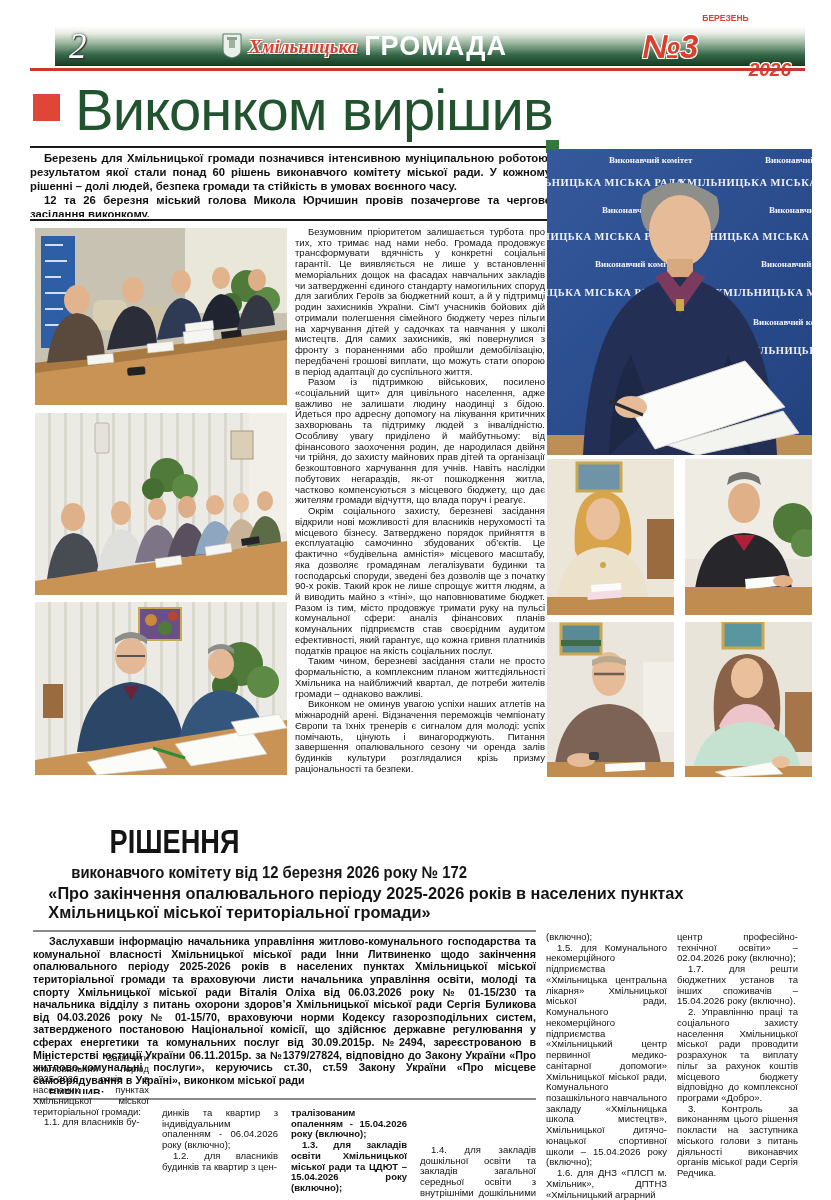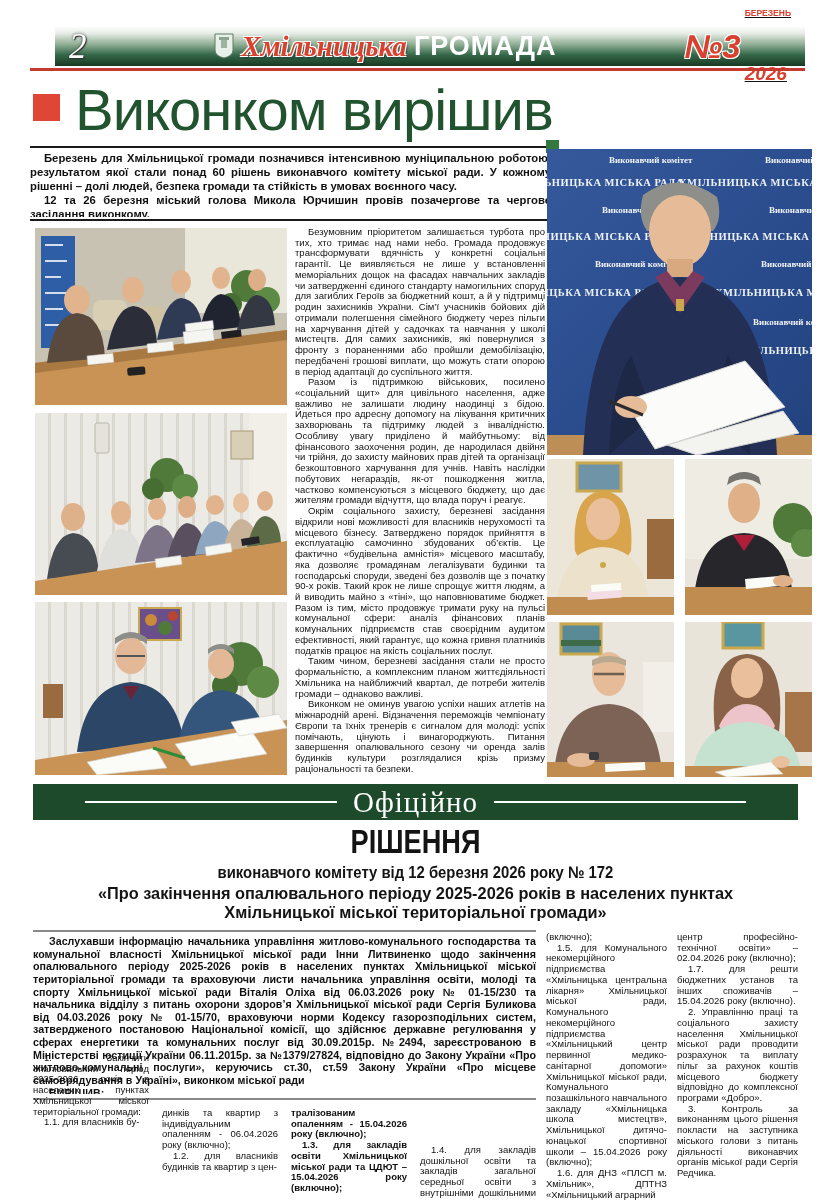--- a/index.html
+++ b/index.html
@@ -7,28 +7,28 @@
         font-family:"Liberation Sans",sans-serif;overflow:hidden;color:#111;}
   .abs{position:absolute;}
 
   
   .band{left:55px;top:26px;width:750px;height:40px;display:flex;align-items:center;
         background:linear-gradient(180deg,#ffffff 0%,#e8ede7 18%,#8fae94 46%,#35684a 72%,#173a21 100%);}
   .pagenum{font-family:"Liberation Serif",serif;font-style:italic;font-size:35px;color:#fdfdfd;
            margin-left:14px;line-height:1;text-shadow:0 0 3px rgba(40,40,40,.9),1px 1px 1px #333;}
   .logo{flex:1;display:flex;align-items:center;justify-content:center;gap:7px;}
   .emblem{width:20px;height:26px;}
-  .script{font-family:"Liberation Serif",serif;font-style:italic;font-weight:bold;font-size:29px;
+  .script{font-family:"Liberation Serif",serif;font-style:italic;font-weight:bold;font-size:19px;
           color:#d9402f;line-height:1;
           text-shadow:-1px -1px 0 #fff,1px -1px 0 #fff,-1px 1px 0 #fff,1px 1px 0 #fff,2px 2px 2px rgba(0,0,0,.35);}
   .caps{font-size:27px;font-weight:bold;color:#ffffff;letter-spacing:1px;line-height:1;}
   .issue{display:flex;align-items:center;gap:4px;margin-right:14px;}
   .issue-no{font-size:33px;font-weight:bold;font-style:italic;color:#d9402f;line-height:1;
             text-shadow:-1px -1px 0 #fff,1px -1px 0 #fff,-1px 1px 0 #fff,1px 1px 0 #fff;}
-  .issue-my{display:flex;flex-direction:column;line-height:1;text-decoration:underline;}
+  .issue-my{display:flex;flex-direction:row;line-height:1;}
   .issue-month{font-size:8.5px;font-weight:bold;color:#d9402f;
             text-shadow:-1px 0 0 #fff,1px 0 0 #fff,0 -1px 0 #fff,0 1px 0 #fff;}
   .issue-year{font-size:19px;font-weight:bold;font-style:italic;color:#d9402f;
             text-shadow:-1px -1px 0 #fff,1px -1px 0 #fff,-1px 1px 0 #fff,1px 1px 0 #fff;margin-top:46px;}
   .red-rule{left:30px;top:68px;width:775px;height:3px;background:#c63a2d;}
 
   
   .headline{left:33px;top:80px;width:780px;display:flex;align-items:flex-start;gap:15px;}
   .hl-sq{width:27px;height:27px;background:#e04637;margin-top:14px;flex:0 0 auto;}
   .hl-text{font-size:58px;color:#21532f;letter-spacing:-1px;line-height:1.05;white-space:nowrap;}
@@ -51,21 +51,21 @@
 
   
   .article{left:295px;top:227px;width:250px;height:575px;overflow:hidden;}
   .article p{margin:0;font-size:9.5px;line-height:1.13;text-align:justify;text-indent:13px;}
 
   
   .banner{left:33px;top:784px;width:765px;height:36px;background:#1d4a2b;display:flex;
           align-items:center;justify-content:center;gap:16px;}
   .banner .wline{width:252px;height:2px;background:#fff;flex:0 0 auto;}
   .banner-text{font-family:"Liberation Serif",serif;font-size:29px;color:#fff;letter-spacing:1px;line-height:1;}
-  .docblock{left:33px;top:824px;width:765px;text-align:center;color:#141414;}
+  .docblock{left:33px;top:824px;width:765px;text-align:left;color:#141414;}
   .doc-title{font-size:34px;font-weight:bold;transform:scaleX(.8);transform-origin:center;line-height:1.05;}
   .doc-sub1{font-size:16.5px;font-weight:bold;transform:scaleX(.9);transform-origin:center;margin-top:3px;}
   .doc-sub2{font-size:17px;font-weight:bold;transform:scaleX(.96);transform-origin:center;line-height:1.15;margin-top:2px;}
   .gray-rule{background:#8a8a8a;height:2px;}
   .preamble{left:33px;top:935px;width:503px;height:159px;overflow:hidden;}
   .preamble p{margin:0;font-weight:bold;font-size:10.7px;line-height:1.18;text-align:justify;text-indent:16px;}
   .preamble p.resolved{text-align:left;}
 
   .bcol{overflow:hidden;}
   .bcol p{margin:0;font-size:9.5px;line-height:1.13;text-align:justify;text-indent:11px;}
@@ -312,25 +312,20 @@
       <path d="M30,110 q-8,-76 32,-78 q40,2 32,78 l-12,12 l-40,0 Z" fill="#8a6248"></path>
       <ellipse cx="62" cy="56" rx="16" ry="20" fill="#eac09c"></ellipse>
       <path d="M34,104 q10,-22 28,-22 q18,0 28,22 q-6,14 -28,14 q-22,0 -28,-14 Z" fill="#eec4cb"></path>
       <path d="M8,148 q8,-46 54,-48 q46,2 54,48 Z" fill="#c5e2d0"></path>
       <rect x="0" y="144" width="127" height="11" fill="#c08c4f"></rect>
       <polygon points="30,150 86,140 98,152 42,155" fill="#fbfbf8" stroke="#d8d8d4" stroke-width=".6"></polygon>
       <ellipse cx="96" cy="140" rx="9" ry="6" fill="#eac09c"></ellipse>
     </svg>
   </div>
 
-  <div class="abs banner">
-    <div class="wline"></div>
-    <div class="banner-text">Офіційно</div>
-    <div class="wline"></div>
-  </div>
 
   <div class="abs docblock">
     <div class="doc-title">РІШЕННЯ</div>
     <div class="doc-sub1">виконавчого комітету від 12 березня 2026 року № 172</div>
     <div class="doc-sub2">«Про  закінчення  опалювального періоду 2025-2026 років в населених пунктах Хмільницької міської  територіальної громади»</div>
   </div>
 
   <div class="abs gray-rule" style="left:33px;top:930px;width:503px;"></div>
   <div class="abs preamble">
     <p>Заслухавши інформацію начальника управління житлово-комунального господарства та комунальної власності Хмільницької міської ради Інни Литвиненко щодо закінчення опалювального періоду 2025-2026 років в населених пунктах Хмільницької міської територіальної громади та враховуючи листи начальника управління освіти, молоді та спорту Хмільницької міської ради Віталія Оліха від 06.03.2026 року № 01-15/230 та начальника відділу з питань охорони здоров’я Хмільницької міської ради Сергія Буликова від 04.03.2026 року № 01-15/70, враховуючи норми Кодексу газорозподільних систем, затвердженого постановою Національної комісії, що здійснює державне регулювання у сферах енергетики та комунальних послуг від 30.09.2015р. №2494, зареєстрованою в Міністерстві юстиції України 06.11.2015р. за №1379/27824, відповідно до Закону України «Про житлово-комунальні послуги», керуючись ст.30, ст.59 Закону України «Про місцеве самоврядування в Україні», виконком міської ради</p>

